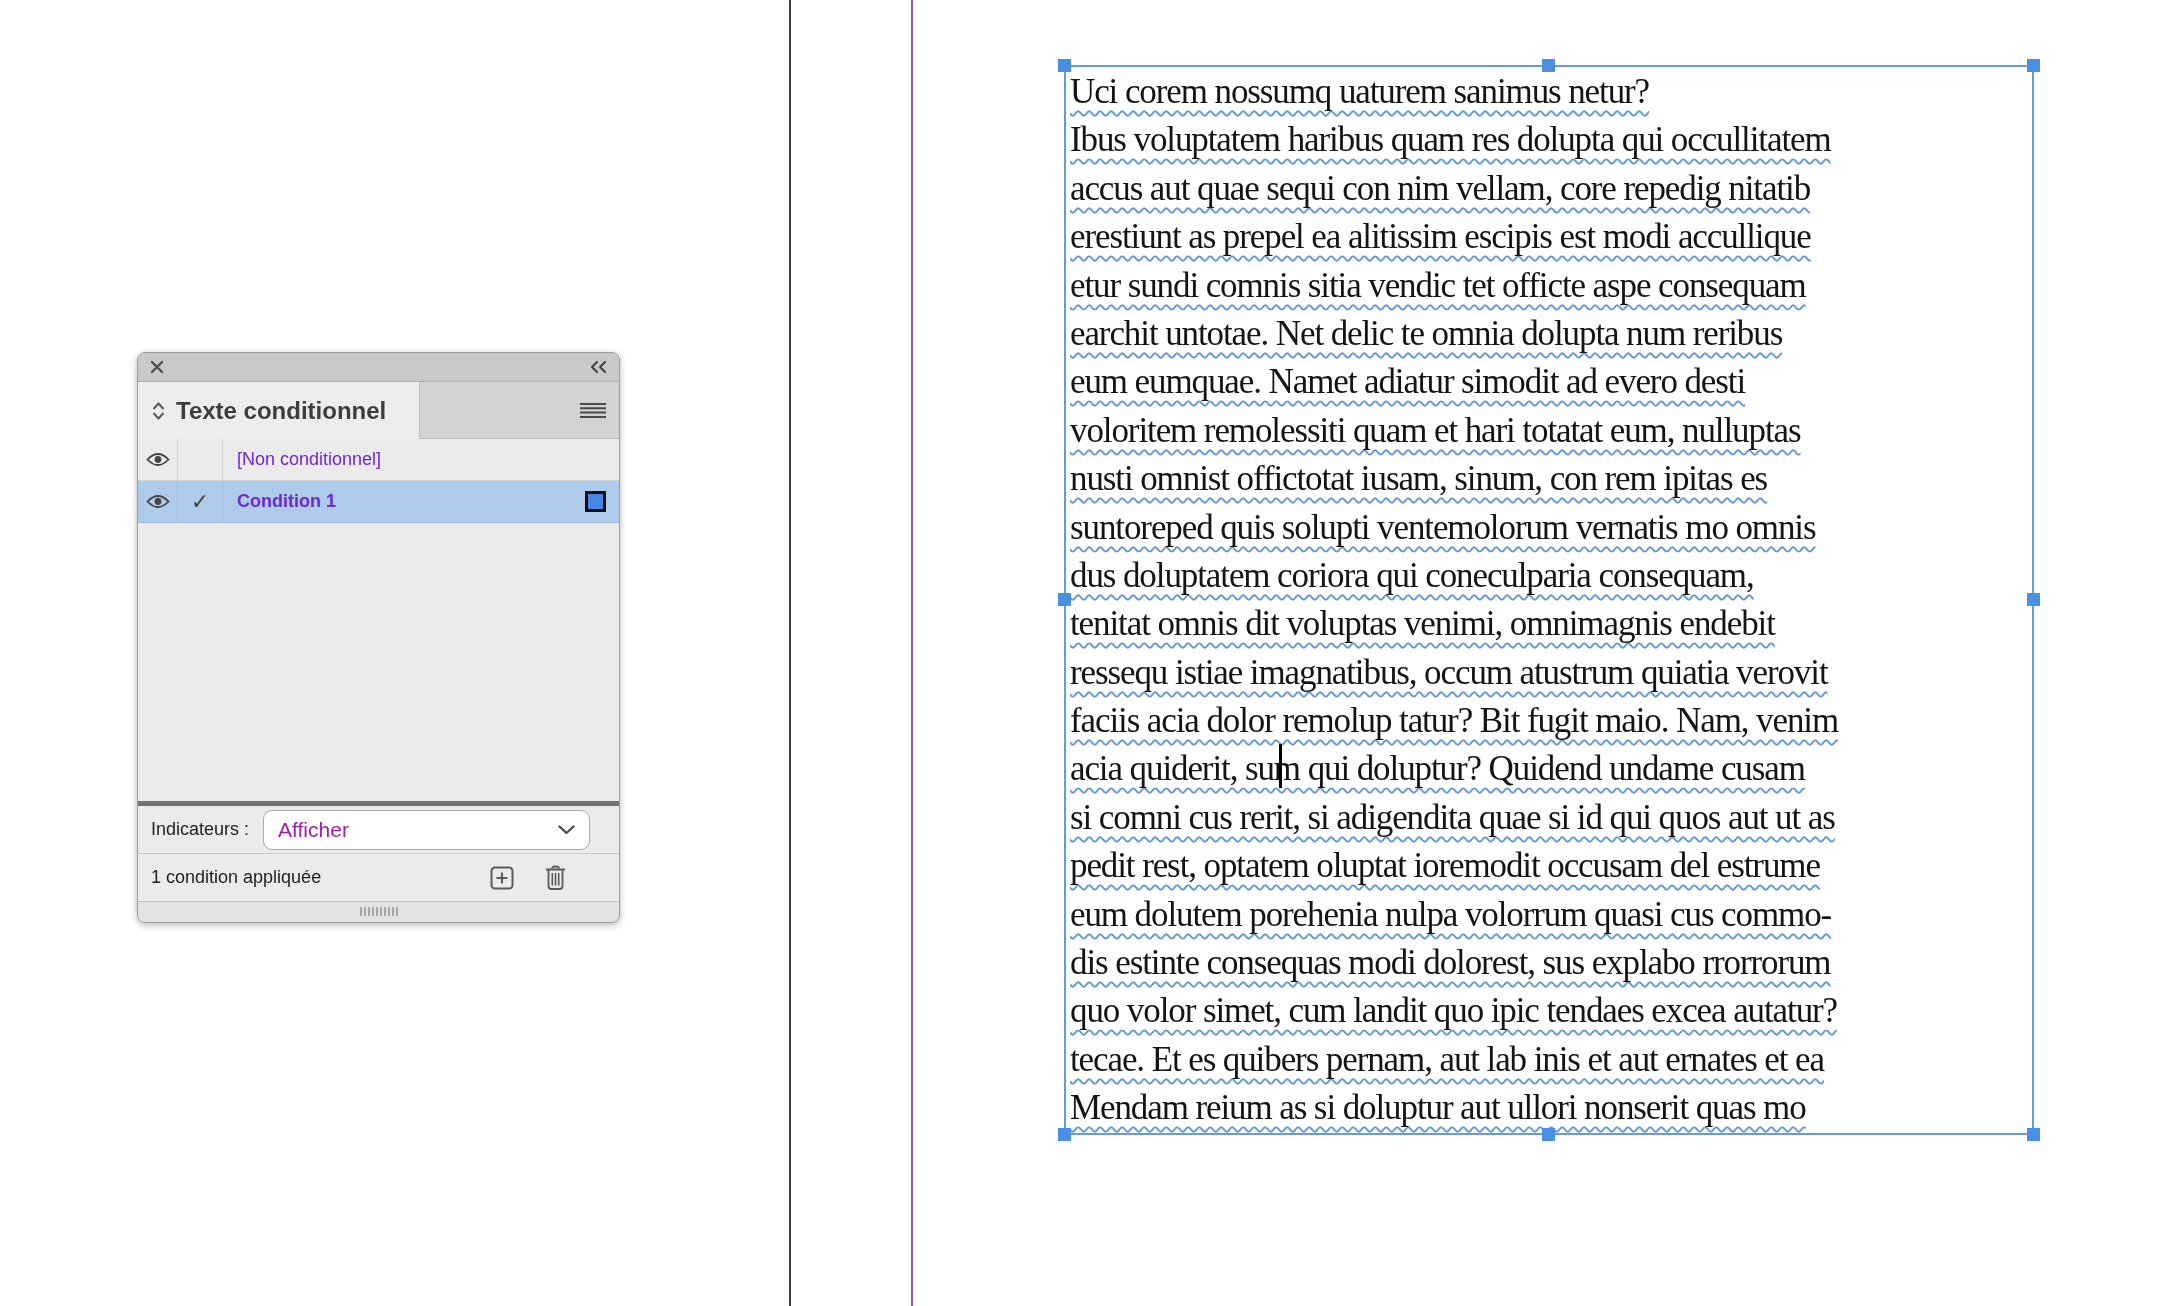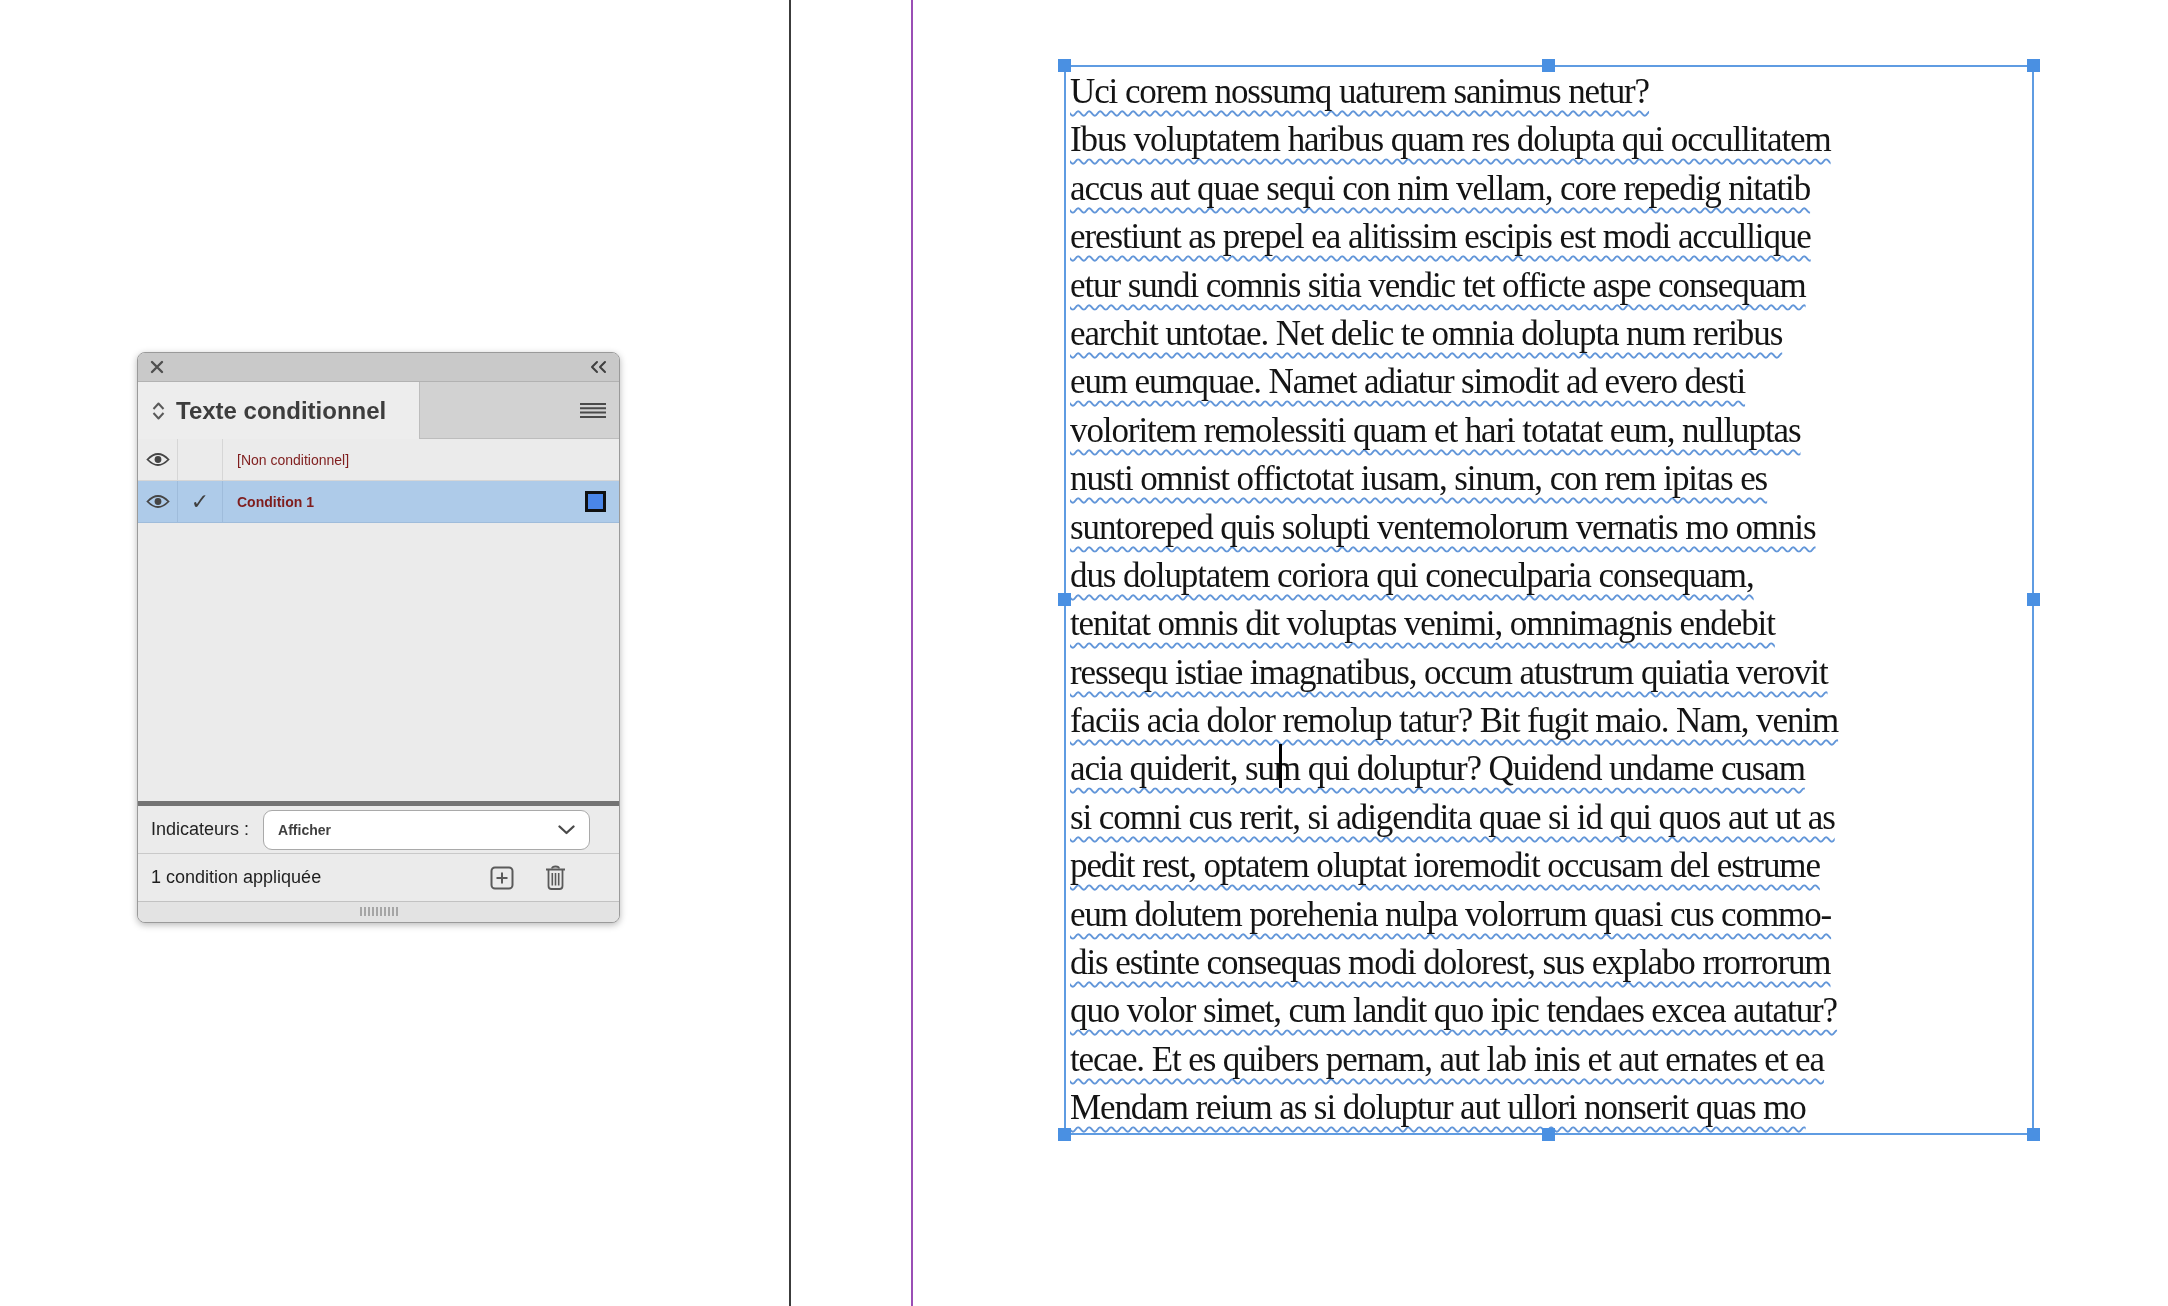--- a/index.html
+++ b/index.html
@@ -43,33 +43,33 @@
   .tab-label{font-size:24px;font-weight:bold;color:#3d3d3d;}
   .tab-rest{flex:1;background:#d2d2d2;border-left:1px solid #bdbdbd;border-bottom:1px solid #bdbdbd;
             display:flex;align-items:center;justify-content:flex-end;padding-right:13px;}
 
   .list{flex:1;background:#ebebeb;}
   .row{display:flex;align-items:stretch;height:41px;border-bottom:1px solid #d6d6d6;}
   .row.selected{background:#aecbe9;border-bottom-color:#9fbcdb;}
   .cell-eye{width:39px;display:flex;align-items:center;justify-content:center;border-right:1px solid #d6d6d6;}
   .cell-check{width:44px;display:flex;align-items:center;justify-content:center;border-right:1px solid #d6d6d6;}
   .row.selected .cell-eye,.row.selected .cell-check{border-right-color:#9fbcdb;}
-  .row-name{flex:1;display:flex;align-items:center;padding-left:14px;font-size:14px;color:#7f1d1d;}
+  .row-name{flex:1;display:flex;align-items:center;padding-left:14px;font-size:18px;color:#6d28d9;}
   .row.selected .row-name{font-weight:bold;}
   .check-glyph{font-size:22px;font-weight:bold;color:#3f3f3f;
                font-family:"DejaVu Sans","Liberation Sans",sans-serif;}
   .swatch-box{align-self:center;width:15px;height:15px;background:#4a86e8;
               border:3px solid #101010;margin-right:13px;}
 
   .controls{height:52px;border-top:5px solid #737373;display:flex;align-items:center;
             padding-left:13px;flex:0 0 auto;box-sizing:border-box;}
   .ctl-label{font-size:18px;color:#222;}
   .select{width:327px;height:40px;margin-left:14px;background:#fff;border:1.5px solid #a9a9a9;
           border-radius:9px;display:flex;align-items:center;padding:0 14px;box-sizing:border-box;}
-  .select-value{font-size:14px;color:#404040;font-weight:bold;}
+  .select-value{font-size:21px;color:#a21caf;}
   .select svg{margin-left:auto;}
 
   .statusrow{height:48px;border-top:1px solid #c9c9c9;display:flex;align-items:center;
              padding-left:13px;flex:0 0 auto;box-sizing:border-box;}
   .status-text{font-size:18px;color:#1e1e1e;}
   .plus-btn{margin-left:auto;}
   .trash-btn{margin-left:30px;margin-right:52px;}
 
   .gripstrip{height:20px;background:#e3e3e3;border-top:1px solid #c2c2c2;position:relative;flex:0 0 auto;}
   .grip{position:absolute;left:50%;top:5px;transform:translateX(-50%);width:38px;height:9px;

